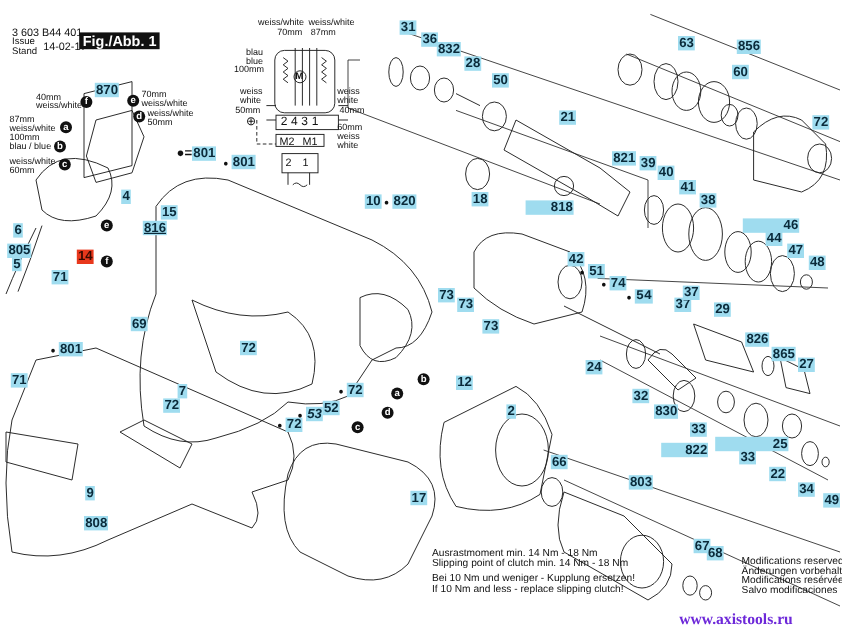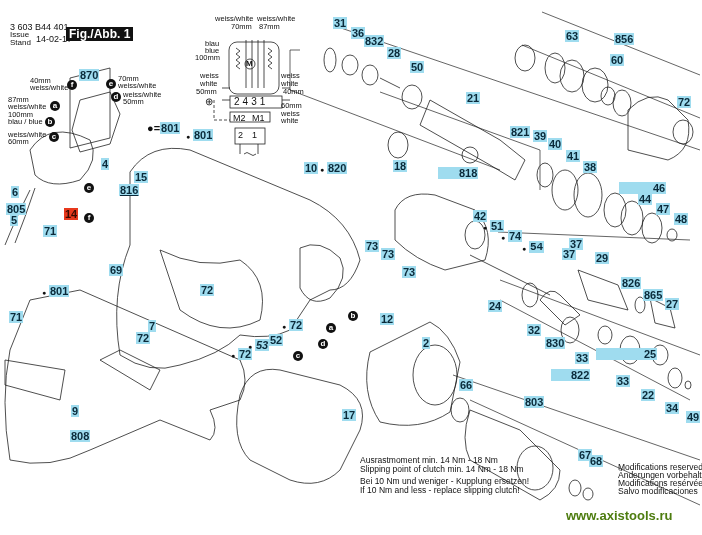--- a/index.html
+++ b/index.html
@@ -7,21 +7,21 @@
   #art { position:absolute; left:0; top:0; width:702px; height:535px; }
   .lbl { position:absolute; font-family:"Liberation Sans", sans-serif; font-weight:bold; font-size:11px; line-height:12px; padding:0 1px; background:#9fdcef; color:#0a2a3a; white-space:nowrap; cursor:pointer; }
   .lbl.red { background:#e8381c; color:#3a0a00; }
   .lbl.dot::before { content:"\25CF"; font-size:7px; color:#111; position:absolute; left:-7px; top:2px; }
   .hdr { position:absolute; font-size:9px; line-height:10px; color:#111; white-space:nowrap; }
   .fig { position:absolute; left:66px; top:27px; background:#111; color:#fff; font-weight:bold; font-size:12px; line-height:14px; padding:0 3px; }
   .small { position:absolute; font-size:8px; line-height:8px; color:#111; white-space:nowrap; }
   .wlbl { position:absolute; font-size:7.5px; line-height:8px; color:#111; white-space:nowrap; }
   .conn { position:absolute; width:10px; height:10px; border-radius:50%; background:#111; color:#fff; font-size:8px; line-height:10px; text-align:center; font-weight:bold; }
   .note { position:absolute; font-size:8.5px; line-height:9.5px; color:#111; white-space:nowrap; }
-  .url { position:absolute; left:566px; top:508px; color:#4d7c0f; font-weight:bold; font-size:13px; font-family:Liberation Sans, sans-serif; }
+  .url { position:absolute; left:566px; top:508px; color:#6d28d9; font-weight:bold; font-size:13px; font-family:Liberation Serif, serif; }
   .legend801 { position:absolute; left:147px; top:122px; font-weight:bold; font-size:11px; }
 </style>
 </head>
 <body>
 
 <svg id="art" viewBox="0 0 702 535" xmlns="http://www.w3.org/2000/svg" fill="none" stroke="#222" stroke-width="0.8">
 
   <g>
     <rect x="229" y="42" width="50" height="52" rx="8"></rect>
     <path d="M246 40 v48 M252 40 v48 M258 40 v48 M264 40 v48"></path>
@@ -243,21 +243,21 @@
 <div class="lbl" style="left:562px;top:248px;">37</div>
 <div class="lbl" style="left:569px;top:238px;">37</div>
 <div class="lbl" style="left:595px;top:252px;">29</div>
 <div class="lbl" style="left:621px;top:277px;">826</div>
 <div class="lbl" style="left:643px;top:289px;">865</div>
 <div class="lbl" style="left:665px;top:298px;">27</div>
 <div class="lbl" style="left:488px;top:300px;">24</div>
 <div class="lbl" style="left:527px;top:324px;">32</div>
 <div class="lbl" style="left:545px;top:337px;">830</div>
 <div class="lbl" style="left:575px;top:352px;">33</div>
-<div class="lbl" style="left:596px;top:348px;padding-left:48px;">25</div>
+<div class="lbl" style="left:596px;top:364px;padding-left:48px;">25</div>
 <div class="lbl" style="left:616px;top:375px;">33</div>
 <div class="lbl" style="left:551px;top:369px;padding-left:20px;">822</div>
 <div class="lbl" style="left:641px;top:389px;">22</div>
 <div class="lbl" style="left:665px;top:402px;">34</div>
 <div class="lbl" style="left:686px;top:411px;">49</div>
 <div class="lbl" style="left:380px;top:313px;">12</div>
 <div class="lbl" style="left:422px;top:337px;">2</div>
 <div class="lbl" style="left:459px;top:379px;">66</div>
 <div class="lbl" style="left:342px;top:409px;">17</div>
 <div class="lbl" style="left:524px;top:396px;">803</div>

